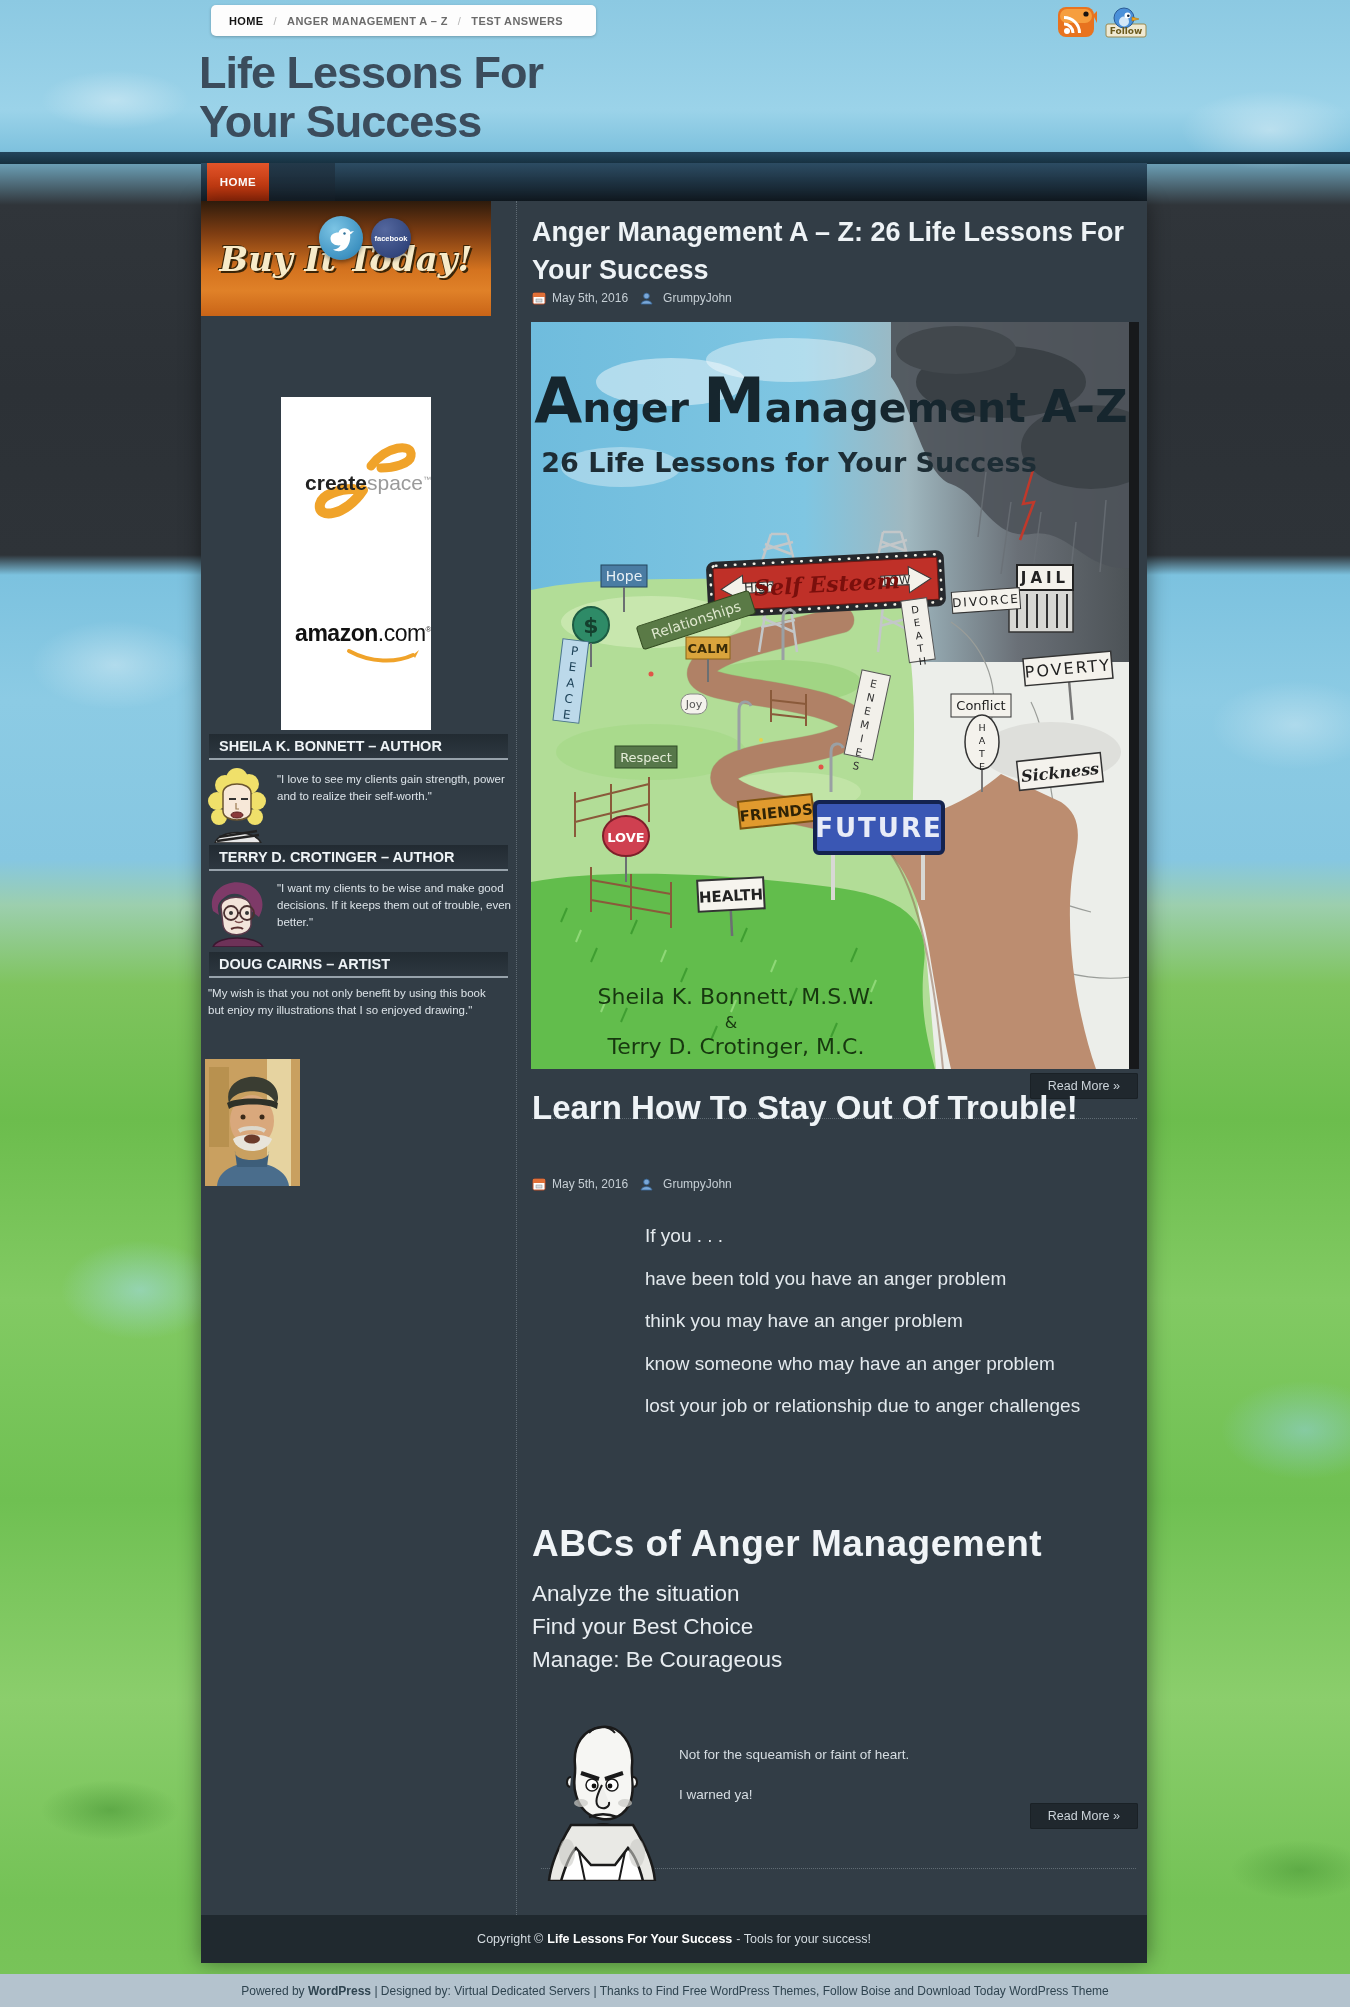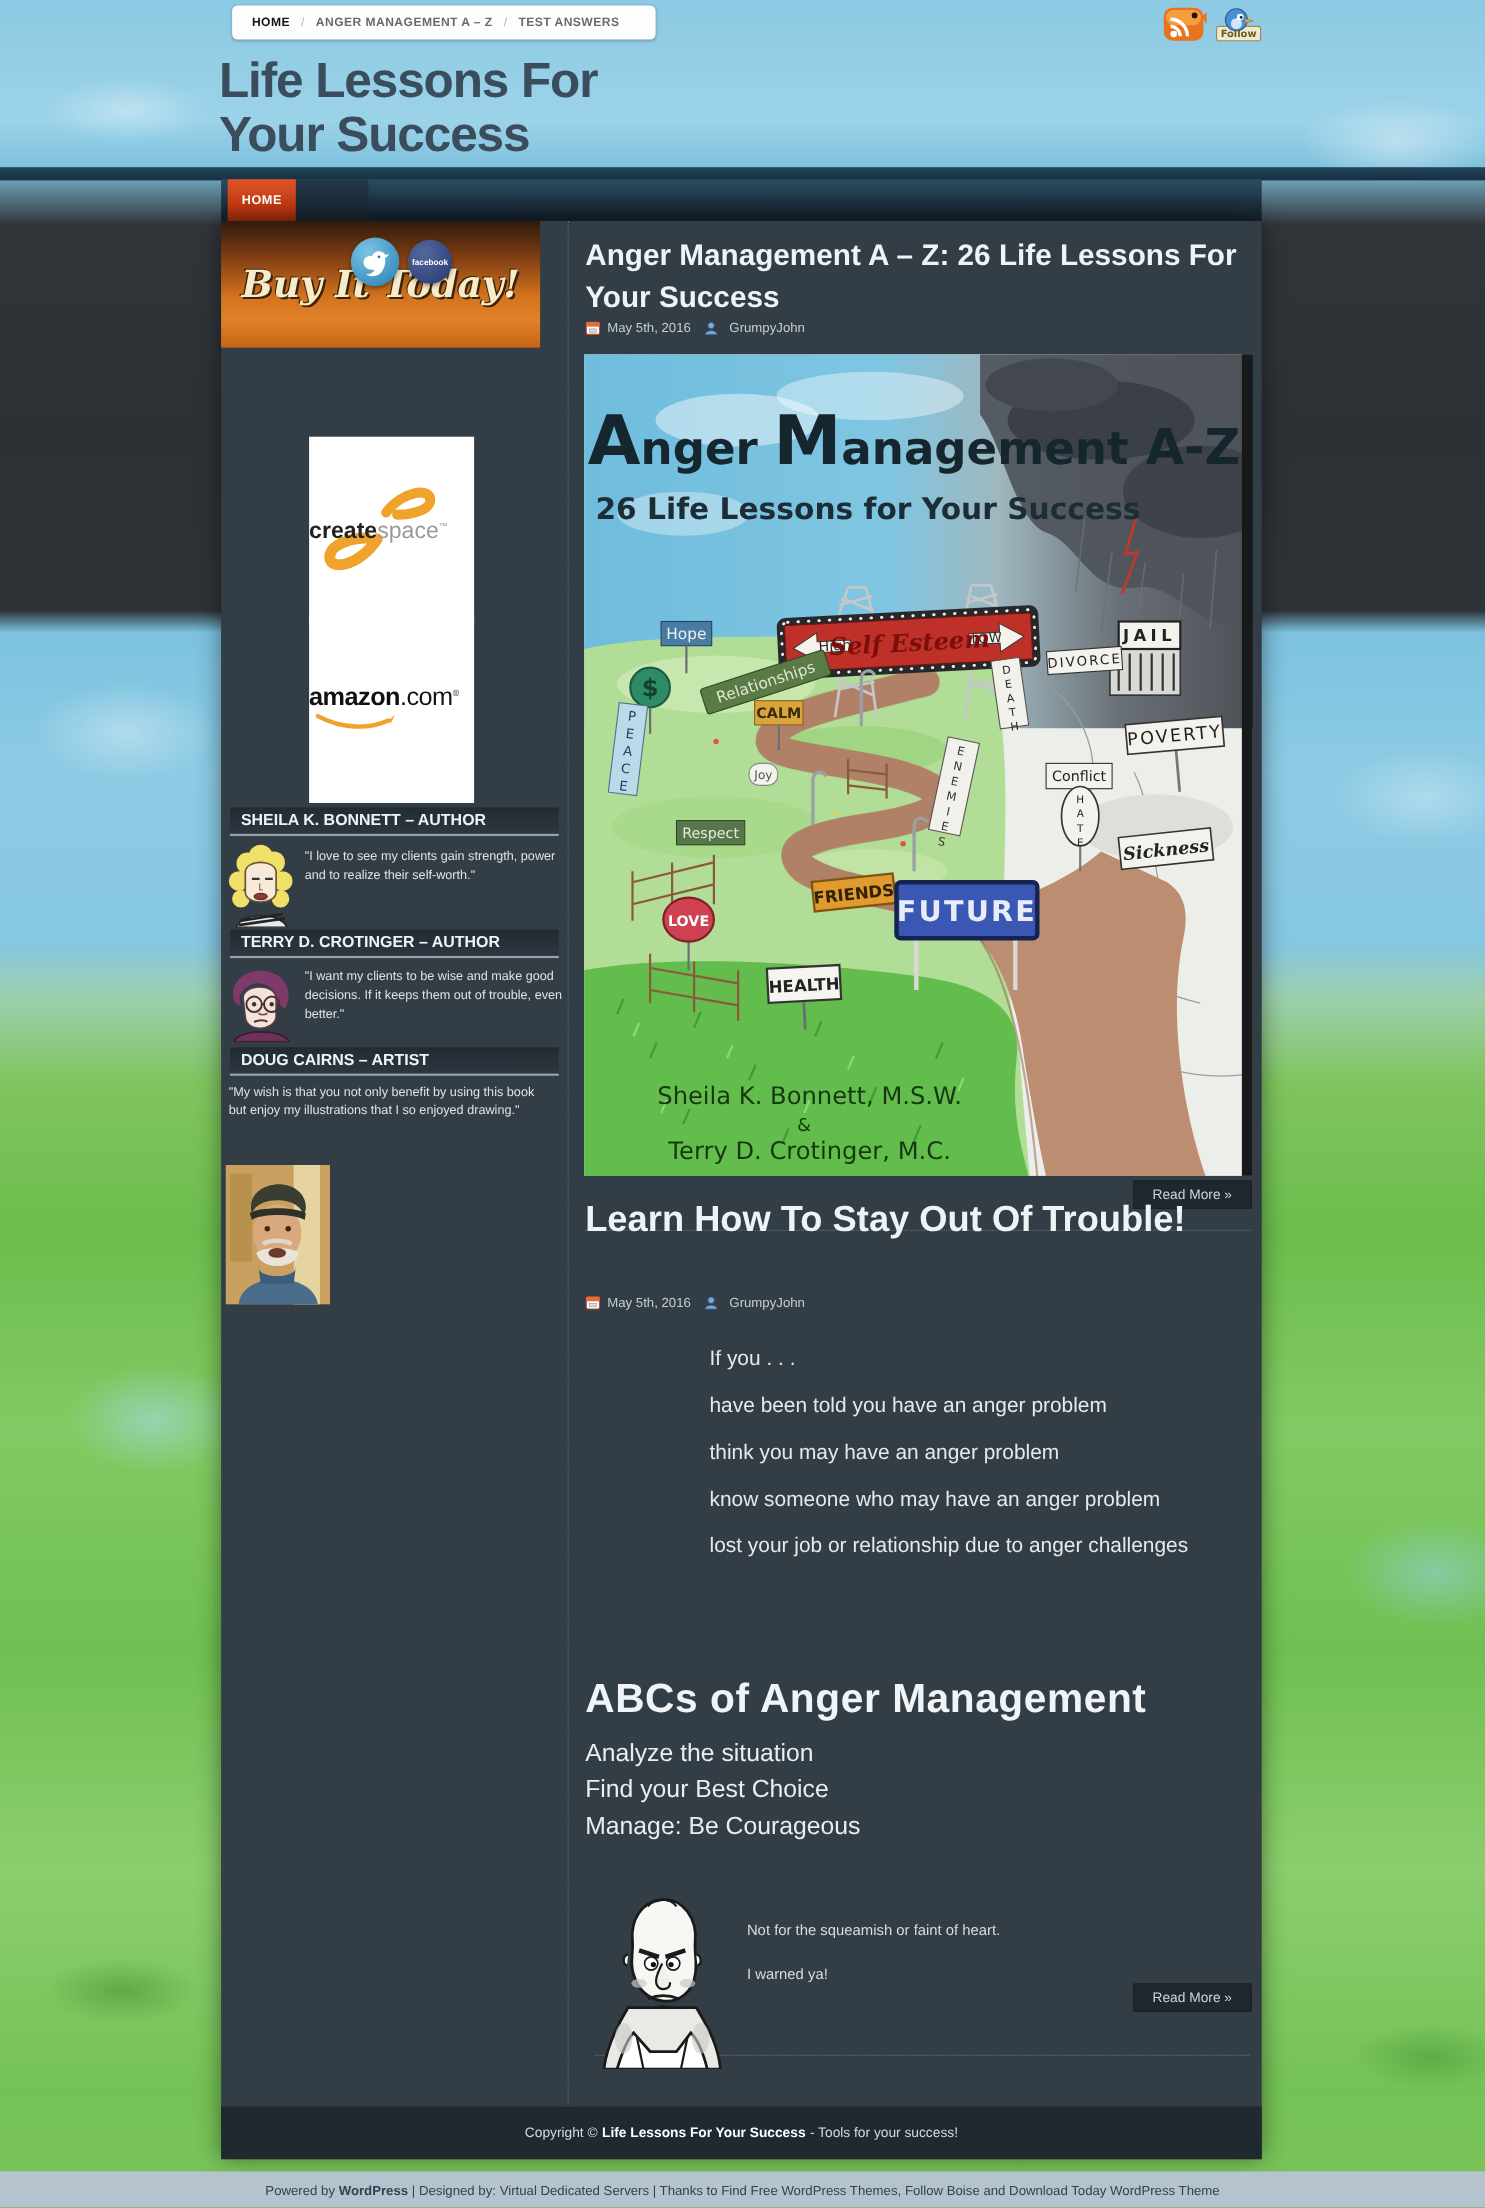--- a/index.html
+++ b/index.html
@@ -46,21 +46,21 @@
   
   .icon-circle{position:absolute;border-radius:50%;cursor:pointer;}
   .tw{left:118px;top:15px;width:44px;height:44px;background:radial-gradient(circle at 35% 30%,#7cc4e4,#3f93c2 70%,#2c7099);box-shadow:0 2px 4px rgba(0,0,0,.4);}
   .fb{left:170px;top:17px;width:40px;height:40px;background:radial-gradient(circle at 35% 30%,#54679e,#33477e 70%,#222f5a);box-shadow:0 2px 4px rgba(0,0,0,.4);
     display:flex;align-items:center;justify-content:center;color:#fff;font-size:7.5px;font-weight:bold;}
   .banner{left:15px;top:65px;width:290px;height:115px;
     background:linear-gradient(180deg,#2e1b0c 0%,#7e3d12 28%,#d4731f 60%,#e08128 78%,#c96417 100%);
     display:flex;align-items:center;justify-content:center;cursor:pointer;}
   .banner span{font-family:"DejaVu Serif",serif;font-style:italic;font-weight:bold;font-size:34px;
     color:#f7ebc9;text-shadow:2px 2px 0 #3a2508,-1px -1px 0 #3a2508;}
-  .logo-box{position:absolute;width:150px;height:171px;background:#fff;display:flex;align-items:flex-start;
+  .logo-box{position:absolute;width:150px;height:171px;background:#fff;display:flex;align-items:flex-end;
     justify-content:center;flex-direction:column;cursor:pointer;}
   .cs{left:80px;top:196px;}
   .az{left:80px;top:358px;}
   .cs-text{font-size:21px;color:#2b2b2b;position:relative;z-index:2;}
   .cs-text b{font-weight:bold;color:#222;}
   .cs-text i{font-style:normal;color:#9a9a9a;}
   .cs-tm{font-size:8px;color:#9a9a9a;vertical-align:super;}
   .az-text{font-size:23px;color:#111;letter-spacing:-.5px;}
   .az-text b{font-weight:bold;}
   .az-tm{font-size:8px;vertical-align:super;color:#333;}

